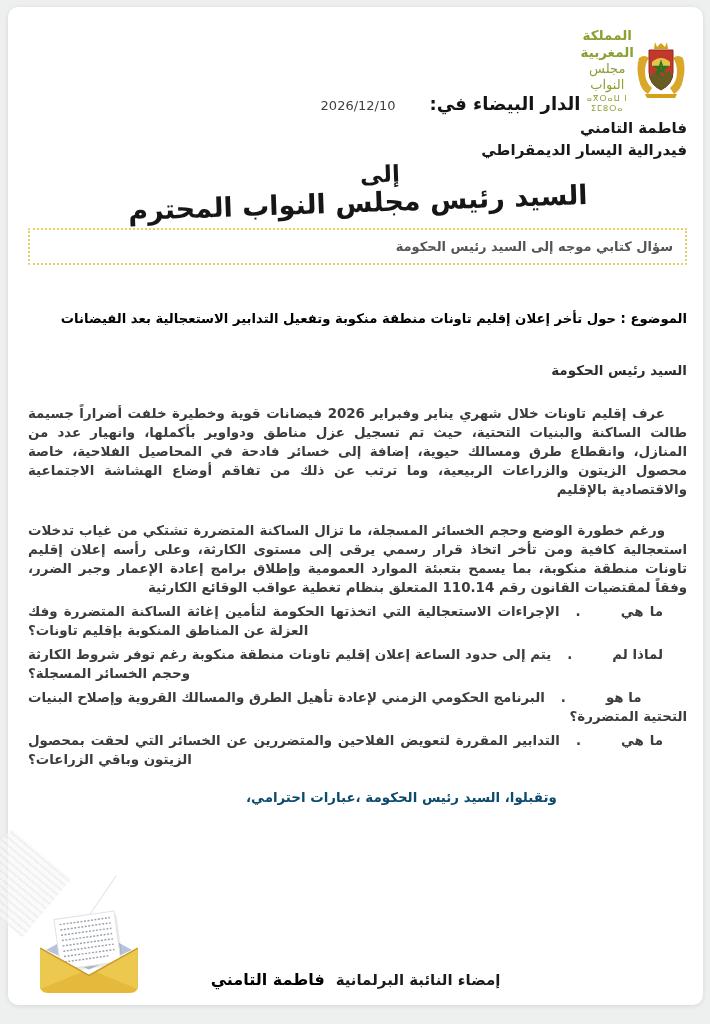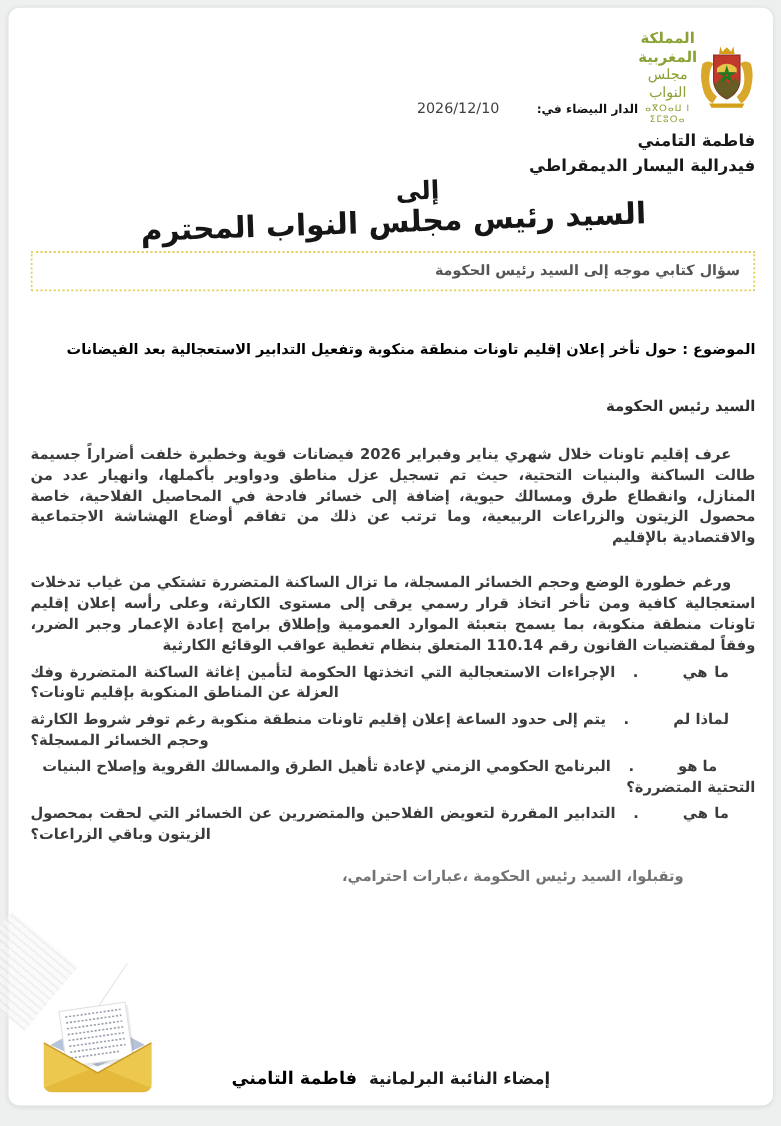--- a/index.html
+++ b/index.html
@@ -16,21 +16,21 @@
     direction:rtl;
   }
   
   .header{display:flex;justify-content:space-between;align-items:flex-start;}
   .logo{display:flex;align-items:center;gap:1px;}
   .logo-text{text-align:center;color:#8aa134;line-height:1.25;}
   .logo-kingdom{font-size:13.5px;font-weight:bold;}
   .logo-chamber{font-size:13px;font-weight:normal;}
   .logo-tifinagh{font-size:8px;letter-spacing:1px;margin-top:1px;}
   .date-block{margin-top:26px;display:flex;align-items:baseline;gap:34px;margin-left:372px;}
-  .date-label{font-size:11px;font-weight:bold;color:#141414;white-space:nowrap;margin-top:40px;}
+  .date-label{font-size:18px;font-weight:bold;color:#141414;white-space:nowrap;margin-top:40px;}
   .date-value{font-size:13px;color:#3f3f3f;direction:ltr;unicode-bidi:isolate;}
   
   .sender{text-align:right;margin-top:4px;font-size:15px;font-weight:bold;color:#181818;line-height:1.45;}
   
   .callig{text-align:center;margin-top:2px;transform:rotate(-2deg);font-weight:bold;color:#161616;}
   .callig-l1{font-size:23px;line-height:1;margin-left:46px;}
   .callig-l2{font-size:27px;line-height:1.2;letter-spacing:-1px;}
   
   .banner{
     margin-top:9px;border:2px dotted #e3d163;border-radius:2px;
@@ -42,23 +42,23 @@
   .para{
     margin-top:26px;font-size:13.4px;font-weight:bold;color:#3c3c3c;
     line-height:19px;text-align:justify;text-indent:22px;
   }
   .para+.para{margin-top:22px;}
   .leadin{margin-top:13px;font-size:13.4px;font-weight:bold;color:#3c3c3c;text-indent:22px;}
   .q{
     margin-top:5px;font-size:13.4px;font-weight:bold;color:#3c3c3c;
     line-height:19px;text-align:justify;text-align-last:left;text-indent:24px;
   }
-  .q.single{text-align:center;text-align-last:right;}
+  .q.single{text-align:left;text-align-last:right;}
   .q-dot{display:inline-block;margin:0 16px;}
-  .closing{margin-top:21px;font-size:13.4px;font-weight:bold;color:#737373;text-align:center;padding-left:218px;}
+  .closing{margin-top:21px;font-size:13.4px;font-weight:bold;color:#0c4a6e;text-align:left;padding-left:218px;}
   
   .watermark{
     position:absolute;left:-30px;top:838px;width:78px;height:76px;
     transform:rotate(40deg);opacity:.65;
     background:repeating-linear-gradient(0deg,#e9e9e9 0 2px,#f8f8f8 2px 6px);
   }
   .thin-line{
     position:absolute;left:52px;top:898px;width:72px;height:1px;
     background:#dfe3ee;transform:rotate(-56deg);
   }

